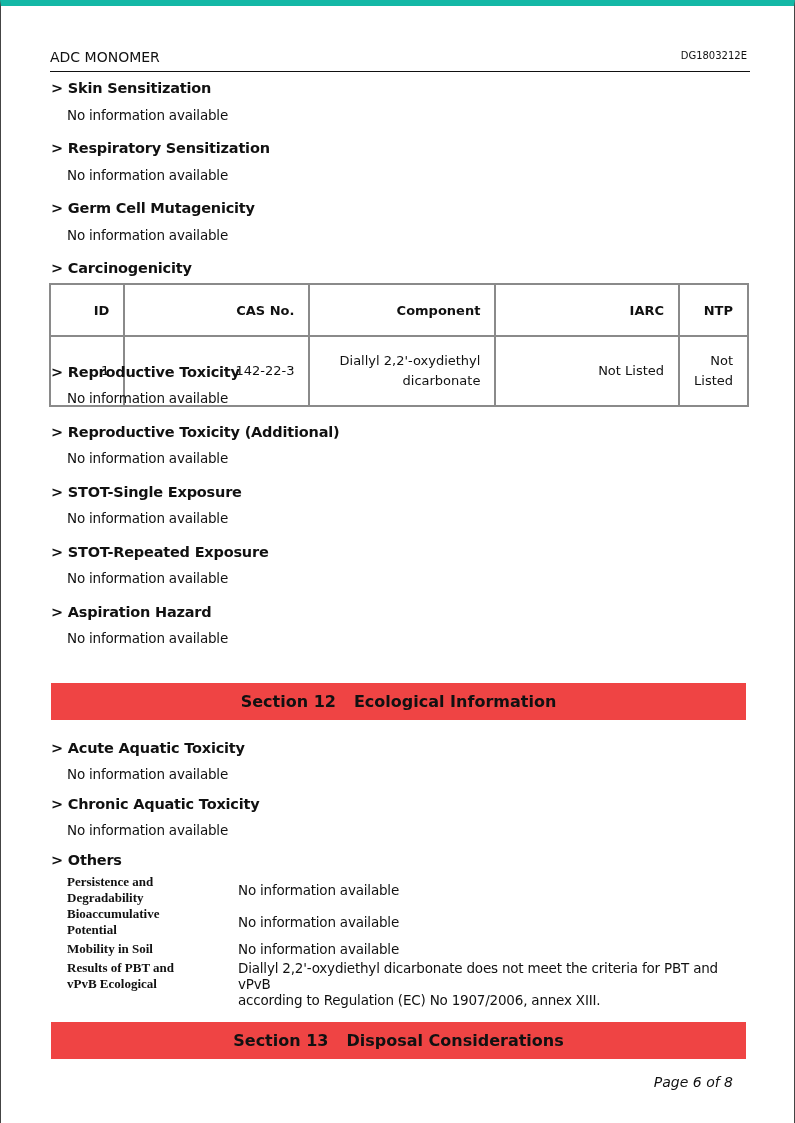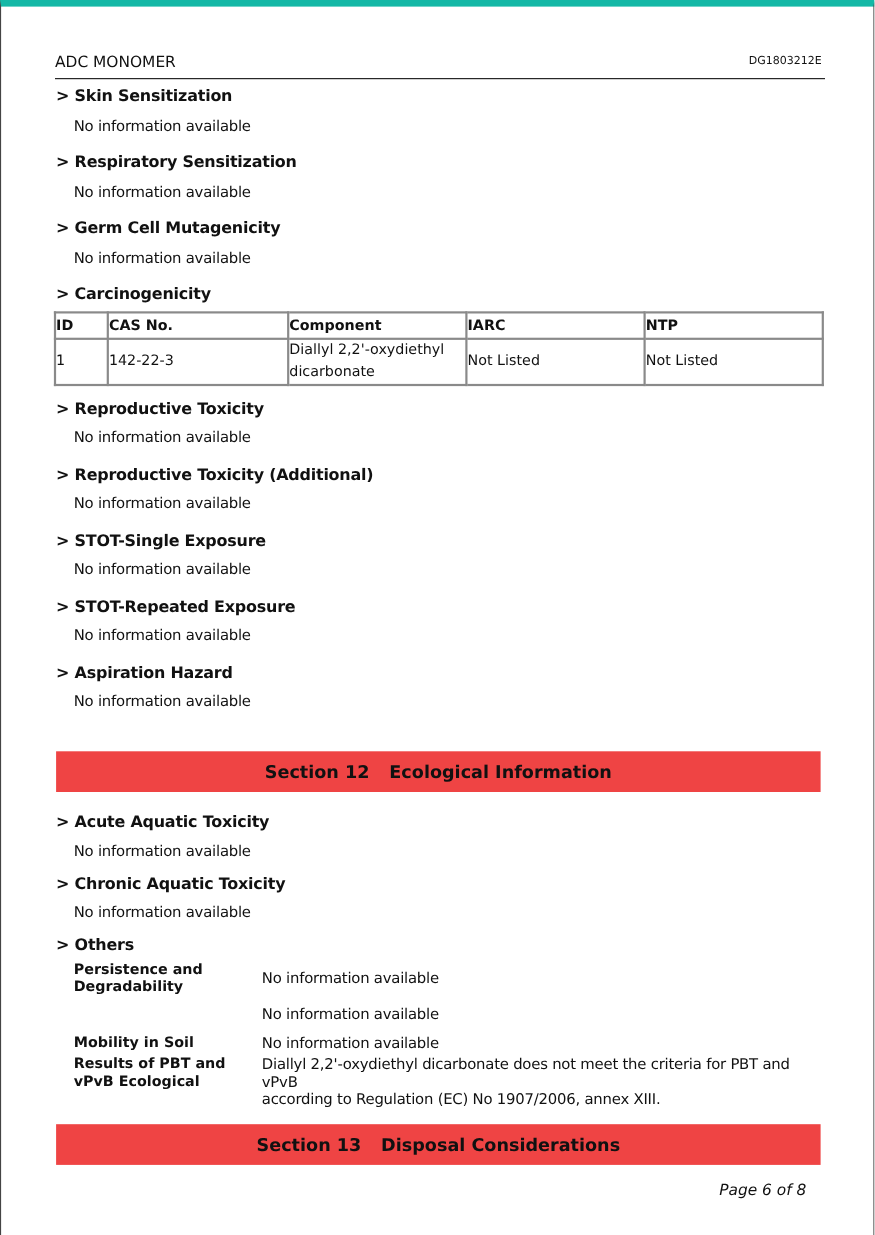--- a/index.html
+++ b/index.html
@@ -7,27 +7,27 @@
          font-family:"DejaVu Sans", "Liberation Sans", sans-serif; color:#111; }
   .page { position:absolute; left:0; top:0; width:793px; height:1122px;
           border-left:1px solid #444; border-top:6px solid #14b8a6; border-right:1px solid #444; }
   .hdr { position:absolute; left:49px; top:43px; width:700px; height:22px;
          border-bottom:1px solid #111; font-size:14px; }
   .hdr .l { position:absolute; left:0; top:0; }
   .hdr .r { position:absolute; right:3px; top:1px; font-size:10px; }
   .h { position:absolute; left:50px; font-size:14.5px; font-weight:bold; letter-spacing:-0.2px; }
   .p { position:absolute; left:66px; font-size:13.5px; letter-spacing:-0.2px; }
   table { position:absolute; left:48px; top:277px; width:700px; border-collapse:collapse; font-size:13px; }
-  th, td { border:2px solid #8a8a8a; text-align:left; padding:0; }
+  th, td { border:2px solid #8a8a8a; text-align:right; padding:14px; }
   th { height:22px; font-weight:bold; }
   td { height:40px; line-height:20px; }
   .band { position:absolute; left:50px; width:695px; height:37px; background:#ef4444;
           font-weight:bold; font-size:16px; text-align:center; line-height:37px; }
   .band span + span { margin-left:18px; }
-  .ol { position:absolute; left:66px; font-size:13px; font-weight:bold; line-height:16px; width:170px; }
+  .ol { position:absolute; left:66px; font-size:13px; font-weight:bold; line-height:16px; width:170px;font-family:Liberation Serif, serif; }
   .ov { position:absolute; left:237px; font-size:13.5px; line-height:16px; width:510px; letter-spacing:-0.2px; }
   .foot { position:absolute; right:61px; top:1068px; font-size:14px;font-style:italic; }
 </style>
 </head>
 <body>
 
 <div class="page">
 
   <div class="hdr">
     <span class="l">ADC MONOMER</span>
@@ -93,20 +93,24 @@
   <div class="p" style="top:816px">No information available</div>
 
   <div class="h" style="top:846px">&gt; Others</div>
 
   <div class="ol" style="top:868px">
     <div>Persistence and</div>
       <div>Degradability</div>
   </div>
   <div class="ov" style="top:876px">No information available</div>
 
+  <div class="ol" style="top:900px">
+    <div>Bioaccumulative</div>
+      <div>Potential</div>
+  </div>
   <div class="ov" style="top:908px">No information available</div>
 
   <div class="ol" style="top:935px">Mobility in Soil</div>
   <div class="ov" style="top:935px">No information available</div>
 
   <div class="ol" style="top:954px">
     <div>Results of PBT and</div>
       <div>vPvB Ecological</div>
   </div>
   <div class="ov" style="top:954px">

